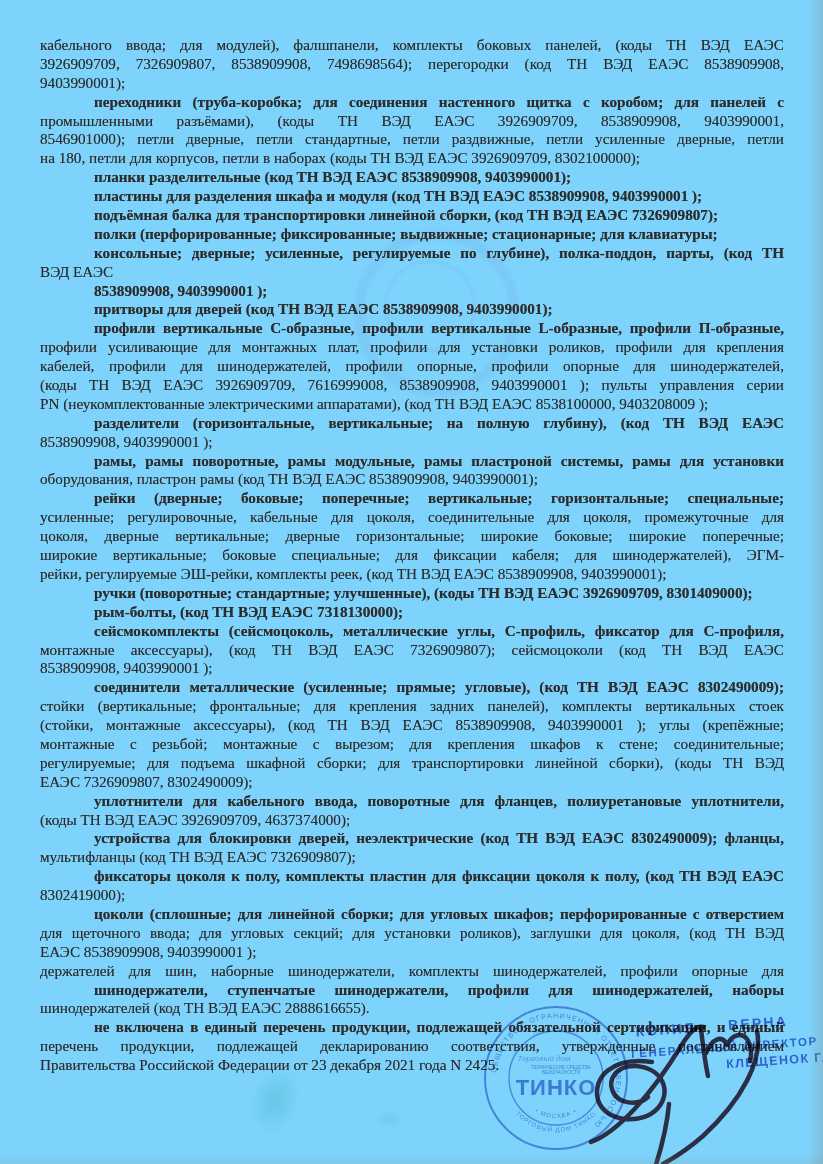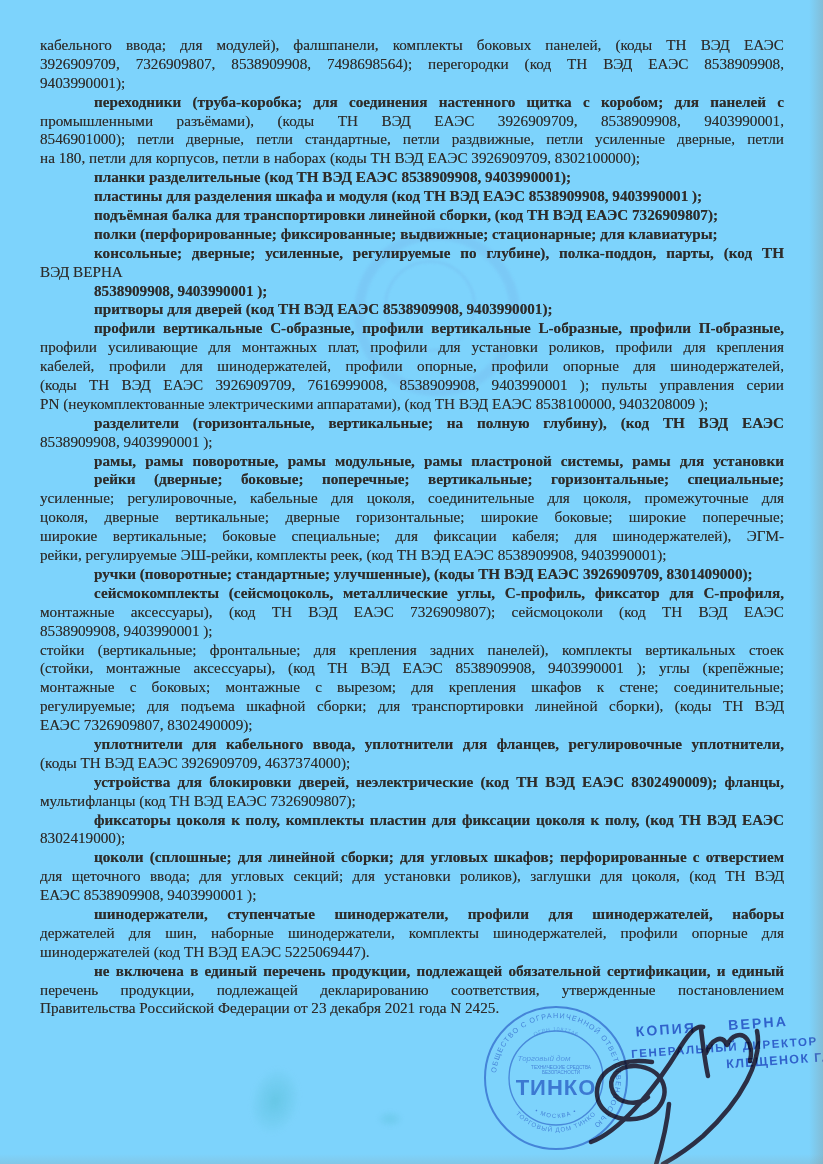--- a/index.html
+++ b/index.html
@@ -90,57 +90,60 @@
       <div class="line">9403990001);</div>
       <div class="line indent flush">переходники (труба-коробка; для соединения настенного щитка с коробом; для панелей с</div>
       <div class="line flush">промышленными разъёмами), (коды ТН ВЭД ЕАЭС 3926909709, 8538909908, 9403990001,</div>
       <div class="line flush">8546901000); петли дверные, петли стандартные, петли раздвижные, петли усиленные дверные, петли</div>
       <div class="line">на 180, петли для корпусов, петли в наборах (коды ТН ВЭД ЕАЭС 3926909709, 8302100000);</div>
       <div class="line indent">планки разделительные (код ТН ВЭД ЕАЭС 8538909908, 9403990001);</div>
       <div class="line indent">пластины для разделения шкафа и модуля (код ТН ВЭД ЕАЭС 8538909908, 9403990001 );</div>
       <div class="line indent">подъёмная балка для транспортировки линейной сборки, (код ТН ВЭД ЕАЭС 7326909807);</div>
       <div class="line indent">полки (перфорированные; фиксированные; выдвижные; стационарные; для клавиатуры;</div>
       <div class="line indent flush">консольные; дверные; усиленные, регулируемые по глубине), полка-поддон, парты, (код ТН</div>
-      <div class="line">ВЭД ВЕРНА</div>
+      <div class="line">ВЭД ЕАЭС</div>
       <div class="line indent">8538909908, 9403990001 );</div>
       <div class="line indent">притворы для дверей (код ТН ВЭД ЕАЭС 8538909908, 9403990001);</div>
       <div class="line indent flush">профили вертикальные С-образные, профили вертикальные L-образные, профили П-образные,</div>
       <div class="line flush">профили усиливающие для монтажных плат, профили для установки роликов, профили для крепления</div>
       <div class="line flush">кабелей, профили для шинодержателей, профили опорные, профили опорные для шинодержателей,</div>
       <div class="line flush">(коды ТН ВЭД ЕАЭС 3926909709, 7616999008, 8538909908, 9403990001 ); пульты управления серии</div>
       <div class="line">PN (неукомплектованные электрическими аппаратами), (код ТН ВЭД ЕАЭС 8538100000, 9403208009 );</div>
       <div class="line indent flush">разделители (горизонтальные, вертикальные; на полную глубину), (код ТН ВЭД ЕАЭС</div>
       <div class="line">8538909908, 9403990001 );</div>
       <div class="line indent flush">рамы, рамы поворотные, рамы модульные, рамы пластроной системы,  рамы для установки</div>
+      <div class="line">оборудования, пластрон рамы  (код ТН ВЭД ЕАЭС 8538909908, 9403990001);</div>
       <div class="line indent flush">рейки (дверные; боковые; поперечные; вертикальные; горизонтальные; специальные;</div>
       <div class="line flush">усиленные; регулировочные, кабельные для цоколя, соединительные для цоколя, промежуточные для</div>
       <div class="line flush">цоколя, дверные вертикальные; дверные горизонтальные; широкие боковые; широкие поперечные;</div>
       <div class="line flush">широкие вертикальные; боковые специальные; для фиксации кабеля; для шинодержателей), ЭГМ-</div>
       <div class="line">рейки, регулируемые ЭШ-рейки, комплекты реек, (код ТН ВЭД ЕАЭС 8538909908, 9403990001);</div>
       <div class="line indent">ручки (поворотные; стандартные; улучшенные), (коды ТН ВЭД ЕАЭС 3926909709, 8301409000);</div>
+      <div class="line indent">рым-болты, (код ТН ВЭД ЕАЭС 7318130000);</div>
       <div class="line indent flush">сейсмокомплекты (сейсмоцоколь, металлические углы, С-профиль, фиксатор для С-профиля,</div>
       <div class="line flush">монтажные аксессуары), (код ТН ВЭД ЕАЭС 7326909807); сейсмоцоколи (код ТН ВЭД ЕАЭС</div>
       <div class="line">8538909908, 9403990001 );</div>
+      <div class="line indent flush">соединители металлические (усиленные; прямые; угловые), (код ТН ВЭД ЕАЭС 8302490009);</div>
       <div class="line flush">стойки (вертикальные; фронтальные; для крепления задних панелей), комплекты вертикальных стоек</div>
       <div class="line flush">(стойки, монтажные аксессуары), (код ТН ВЭД ЕАЭС 8538909908, 9403990001  ); углы (крепёжные;</div>
-      <div class="line flush">монтажные с боковых; монтажные с вырезом; для крепления шкафов к стене; соединительные;</div>
+      <div class="line flush">монтажные с резьбой; монтажные с вырезом; для крепления шкафов к стене; соединительные;</div>
       <div class="line flush">регулируемые; для подъема шкафной сборки; для транспортировки линейной сборки), (коды ТН ВЭД</div>
       <div class="line">ЕАЭС 7326909807, 8302490009);</div>
-      <div class="line indent flush">уплотнители для кабельного ввода, уплотнители для фланцев, регулировочные уплотнители,</div>
+      <div class="line indent flush">уплотнители для кабельного ввода, поворотные для фланцев, полиуретановые уплотнители,</div>
       <div class="line">(коды ТН ВЭД ЕАЭС 3926909709, 4637374000);</div>
       <div class="line indent flush">устройства для блокировки дверей, неэлектрические (код ТН ВЭД ЕАЭС 8302490009); фланцы,</div>
       <div class="line">мультифланцы (код ТН ВЭД ЕАЭС 7326909807);</div>
       <div class="line indent flush">фиксаторы цоколя к полу, комплекты пластин для фиксации цоколя к полу, (код ТН ВЭД ЕАЭС</div>
       <div class="line">8302419000);</div>
       <div class="line indent flush">цоколи (сплошные; для линейной сборки; для угловых шкафов; перфорированные с отверстием</div>
       <div class="line flush">для щеточного ввода; для угловых секций; для установки роликов), заглушки для цоколя, (код ТН ВЭД</div>
       <div class="line">ЕАЭС 8538909908, 9403990001  );</div>
+      <div class="line flush">держателей для шин, наборные шинодержатели, комплекты шинодержателей, профили опорные для</div>
       <div class="line indent flush">шинодержатели, ступенчатые шинодержатели, профили для шинодержателей, наборы</div>
-      <div class="line flush">держателей для шин, наборные шинодержатели, комплекты шинодержателей, профили опорные для</div>
-      <div class="line">шинодержателей (код ТН ВЭД ЕАЭС 5225069447).</div>
+      <div class="line">шинодержателей (код ТН ВЭД ЕАЭС 2888616655).</div>
       <div class="line indent flush">не включена в единый перечень продукции, подлежащей обязательной сертификации, и единый</div>
       <div class="line flush">перечень продукции, подлежащей декларированию соответствия, утвержденные постановлением</div>
       <div class="line">Правительства Российской Федерации от 23 декабря 2021 года N 2425.</div>
     </div>
 
   <div class="smudge-a"></div>
   <div class="smudge-b"></div>
 
   <svg class="seal" viewBox="0 0 150 150">
     <circle cx="75" cy="75" r="71" fill="none" stroke="#5b79cc" stroke-width="2" opacity=".85"></circle>

